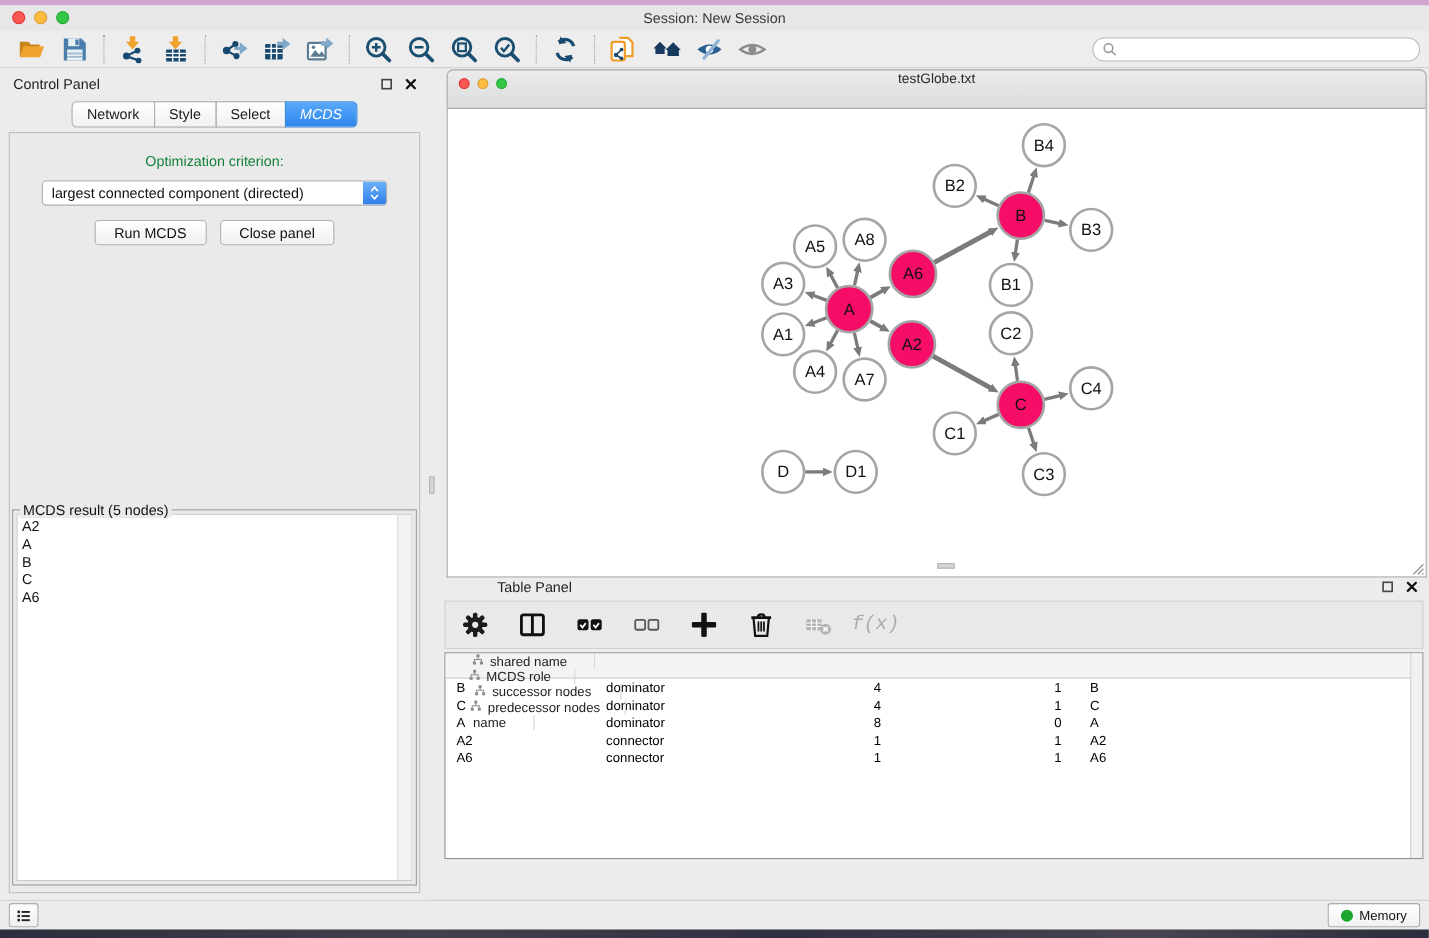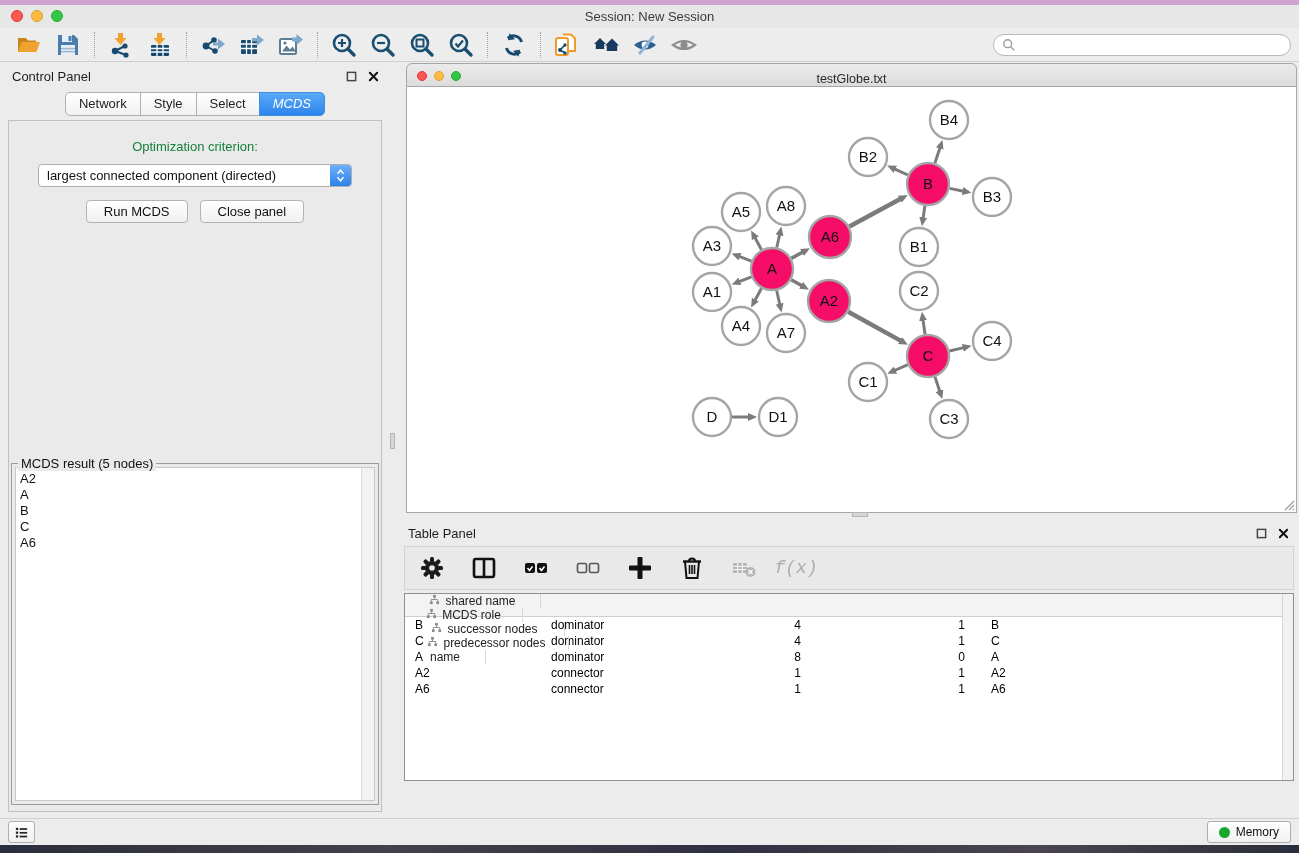--- a/index.html
+++ b/index.html
@@ -57,35 +57,35 @@
   .mcds-fieldset { margin-top:auto; width:368px; height:342px; border:1px solid #9c9c9c; padding:3px; position:relative; background:#eaeaea; }
   .mcds-legend { position:absolute; top:-8px; left:6px; background:#eaeaea; font-size:13px; color:#111; padding:0 3px; }
   .mcds-listwrap { width:100%; height:100%; background:#fff; border:1px solid #c9c9c9; display:flex; }
   .mcds-list { flex:1; padding:3px 0 0 4px; }
   .mcds-item { font-size:13px; line-height:16px; color:#111; }
   .scroll-track { width:13px; background:#f2f2f2; border-left:1px solid #dcdcdc; }
   
   .right-col { flex:1; display:flex; flex-direction:column; position:relative; }
   .net-area { height:456px; padding:1px 3px 0 16px; position:relative; }
   .net-window { height:451px; position:relative; }
-  .net-titlebar { height:24px; background:linear-gradient(#ebebeb,#dcdcdc); border:1px solid #a6a6a6;
-    border-radius:6px 6px 0 0; display:flex; align-items:flex-end; justify-content:center; position:relative; }
+  .net-titlebar { height:36px; background:linear-gradient(#ebebeb,#dcdcdc); border:1px solid #a6a6a6;
+    border-radius:6px 6px 0 0; display:flex; align-items:flex-start; justify-content:center; position:relative; }
   .net-lights { position:absolute; left:10px; top:7px; display:flex; gap:7px; }
   .net-lights .light { width:10px; height:10px; }
   .net-title { font-size:12.5px; color:#2a2a2a; }
   .net-canvas { height:426px; background:#fff; border:1px solid #a6a6a6; border-top:none; position:relative; overflow:hidden; }
   .net-canvas svg { display:block; }
   .resize-grip { position:absolute; right:1px; bottom:1px; }
   .split-handle-v { position:absolute; left:0; top:371px; width:5px; height:16px; background:#d6d6d6; border:1px solid #b5b5b5; }
   .split-handle-h { position:absolute; left:50%; bottom:-3px; width:16px; height:5px; background:#d6d6d6; border:1px solid #b5b5b5; }
   .graph-label { font-size:15px; fill:#111; }
   
   .table-panel { flex:1; padding:2px 6px 0 14px; display:flex; flex-direction:column; }
   .tp-header { height:26px; display:flex; align-items:center; padding:0 4px; }
-  .tp-title { font-size:13px; color:#1d1d1d; }
+  .tp-title { font-size:13px; color:#1d1d1d;margin-left:44px; }
   .tp-toolbar { height:44px; background:#e9e9e9; border:1px solid #d2d2d2; display:flex; align-items:center;
     padding-left:14px; gap:26px; }
   .tp-toolbar .tbicon { width:26px; }
   .fx { font-family:Liberation Mono, monospace; font-style:italic; color:#a9a9a9; font-size:18px; }
   .tp-table { height:188px; margin-top:3px; border:1px solid #8f8f8f; background:#fff; position:relative; overflow:hidden; }
   .thead { display:flex; height:23px; background:#f3f3f3; border-bottom:1px solid #cfcfcf;flex-direction:column; }
   .th { display:flex; align-items:center; justify-content:center; border-right:1px solid #d8d8d8;
     font-size:12px; color:#222; position:relative; gap:5px; }
   .th svg { width:11px; height:11px; }
   .trow { display:flex; height:16px; }

